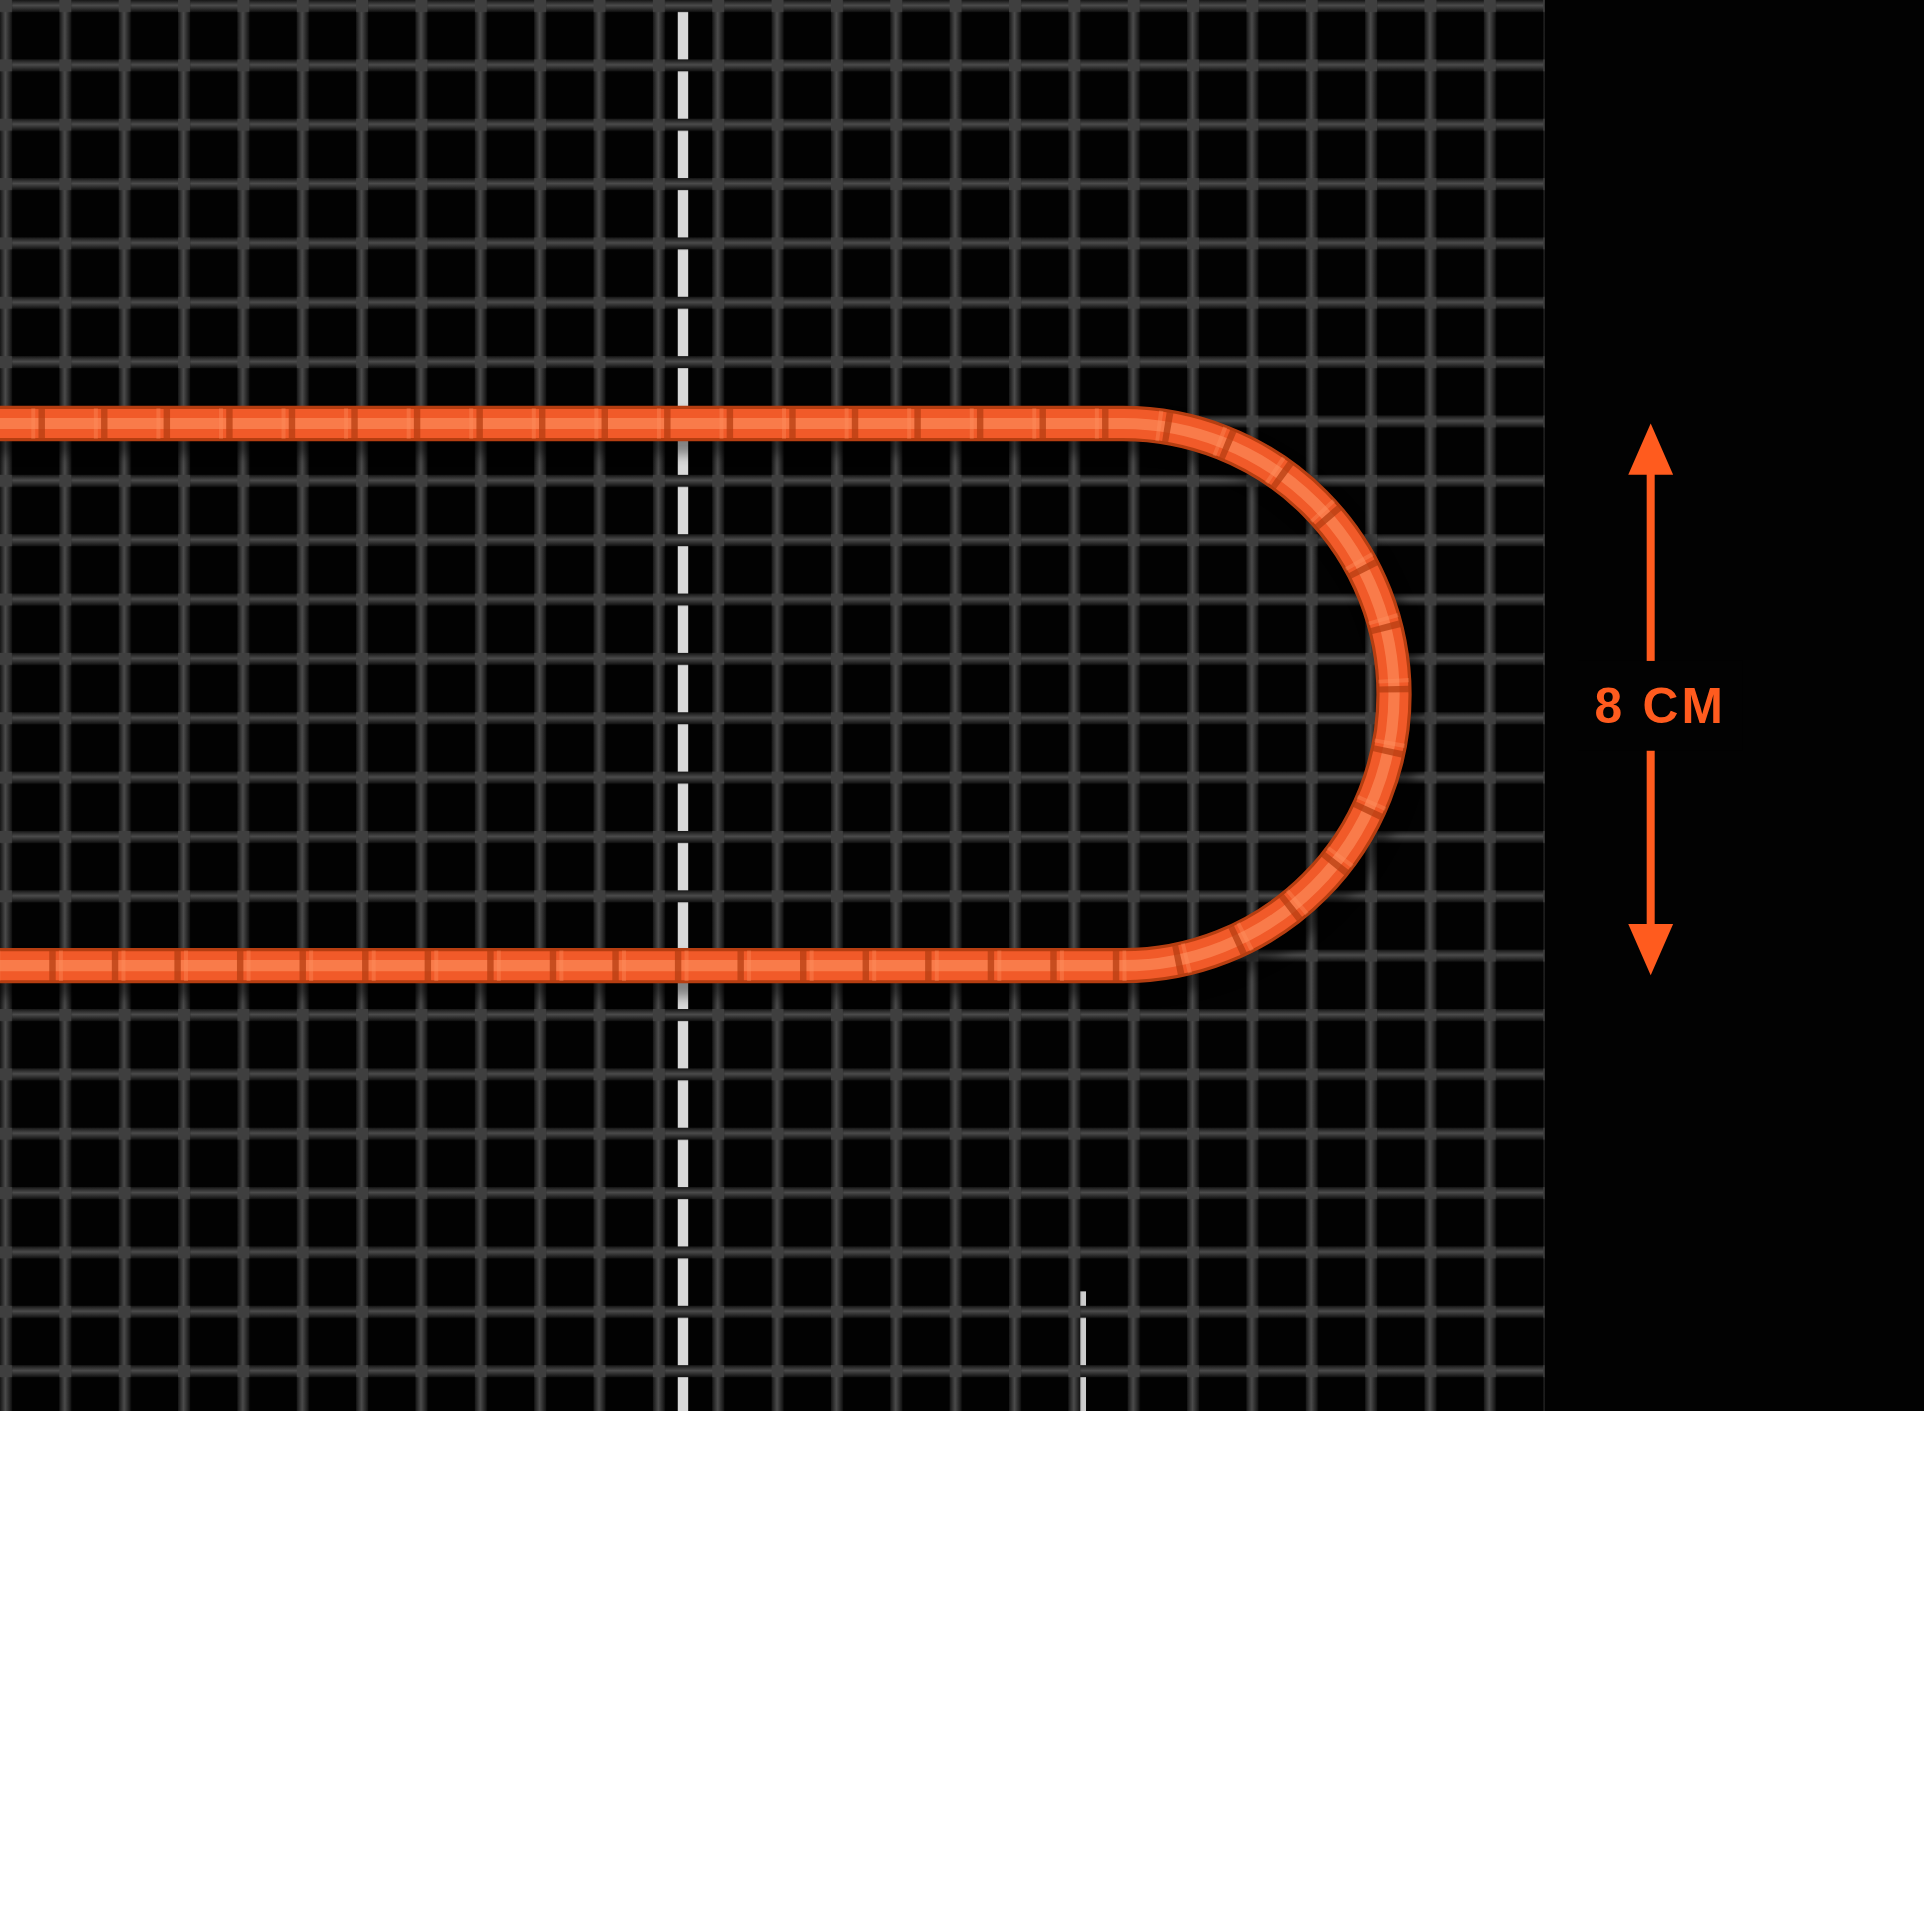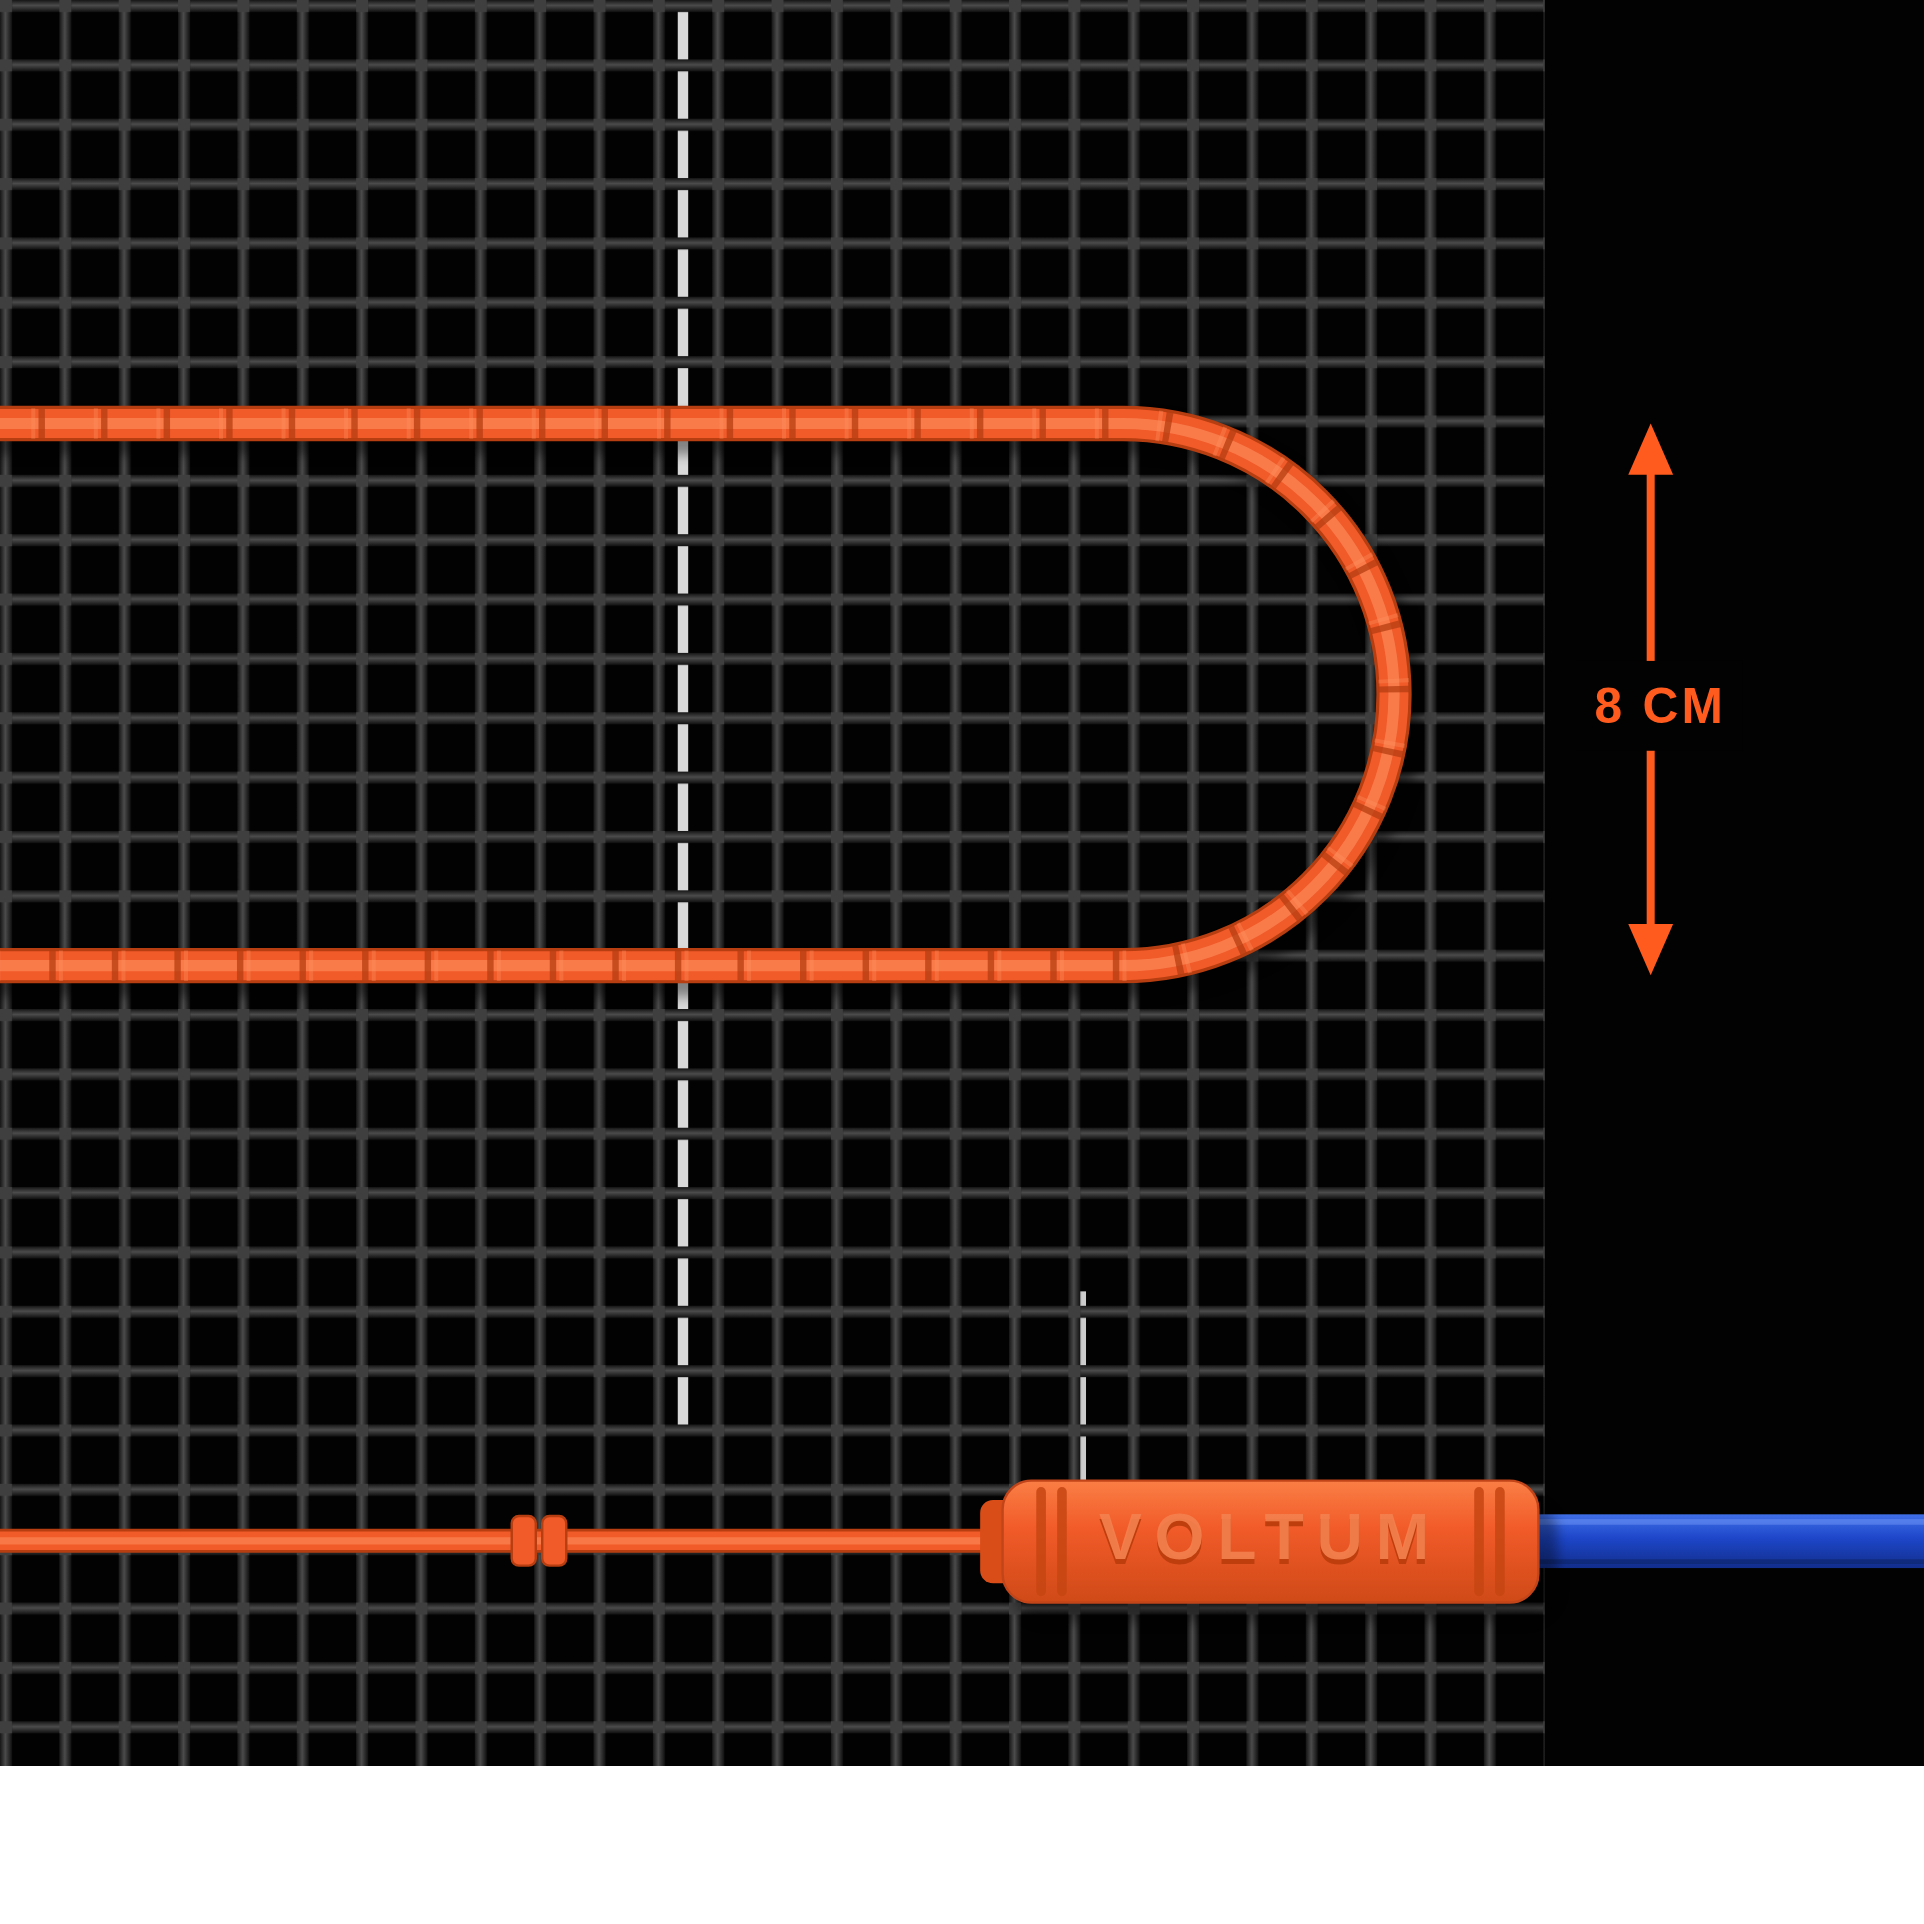--- a/index.html
+++ b/index.html
@@ -1,19 +1,19 @@
 <!DOCTYPE html>
 <html style="font-size:13px"><head>
 <meta charset="utf-8">
 <style>
   html,body{margin:0;padding:0;background:#ffffff;}
   .stage{
     position:relative;
     width:1925px;
-    height:1766px;
+    height:1411px;
     background:#f97316;
     overflow:hidden;
     font-family:"Liberation Sans", "DejaVu Sans", sans-serif;
   }
   svg text{ font-family:"Liberation Sans", "DejaVu Sans", sans-serif; }
 </style>
 </head>
 <body>
 
 <div class="stage">

